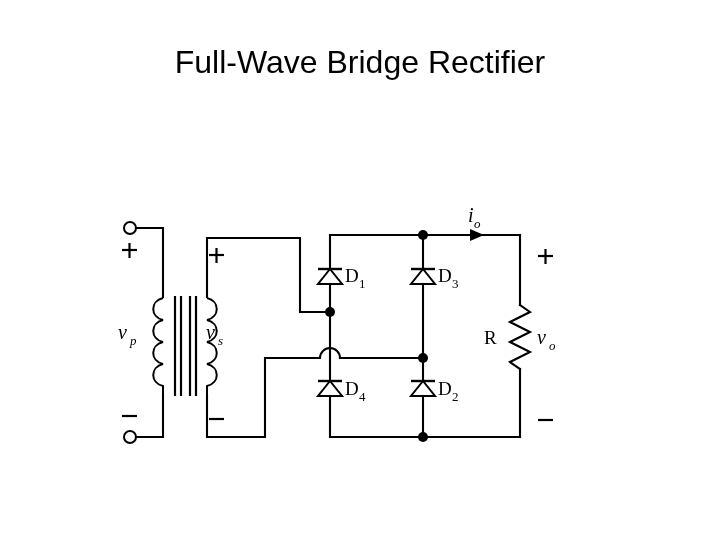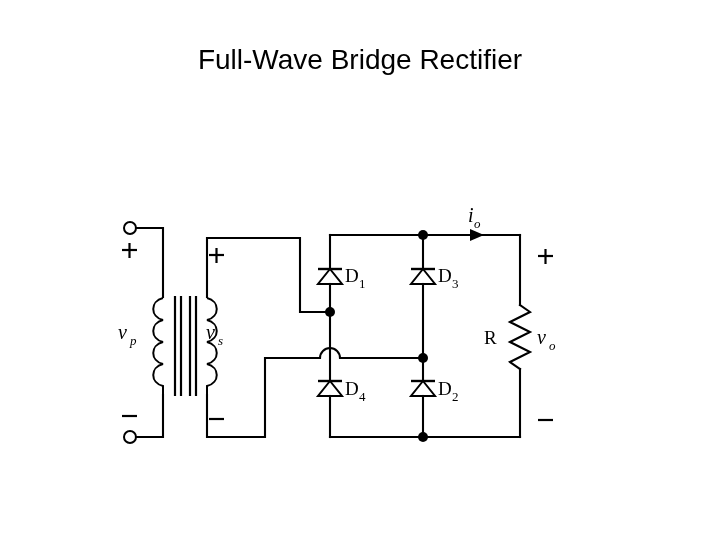--- a/index.html
+++ b/index.html
@@ -22,21 +22,21 @@
     height: 540px;
     background: #ffffff;
   }
   #slide-title {
     position: absolute;
     left: 0;
     top: 44px;
     width: 720px;
     text-align: center;
     font-family: "Liberation Sans", sans-serif;
-    font-size: 28px;
+    font-size: 32px;
     font-weight: 400;
     color: #000000;
     letter-spacing: 0px;
     white-space: nowrap;
   }
   #circuit-figure {
     position: absolute;
     left: 0;
     top: 0;
     width: 720px;

